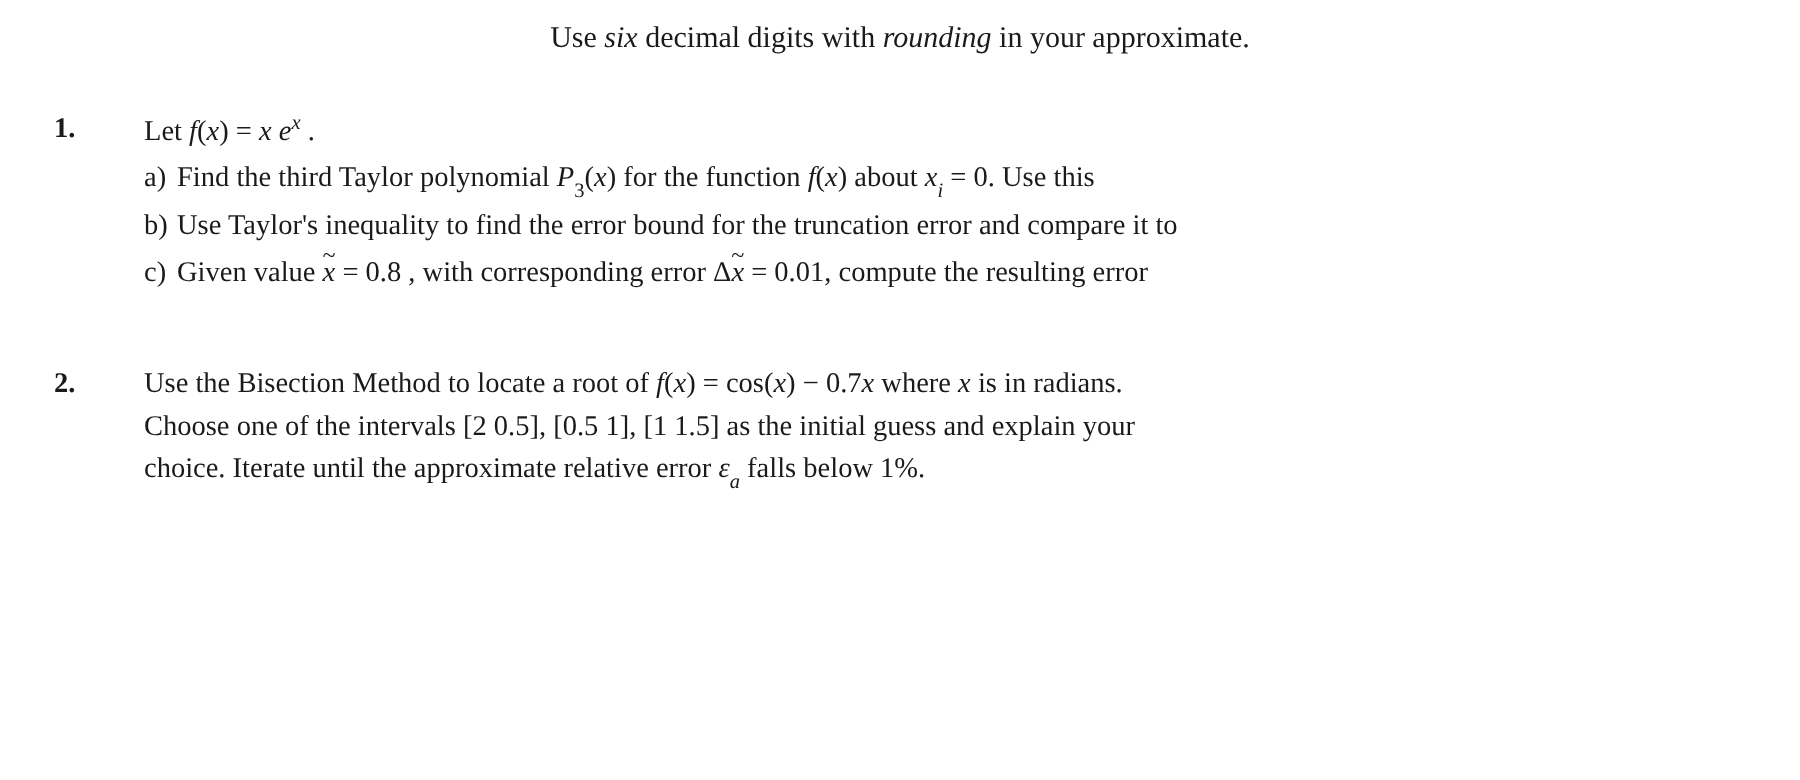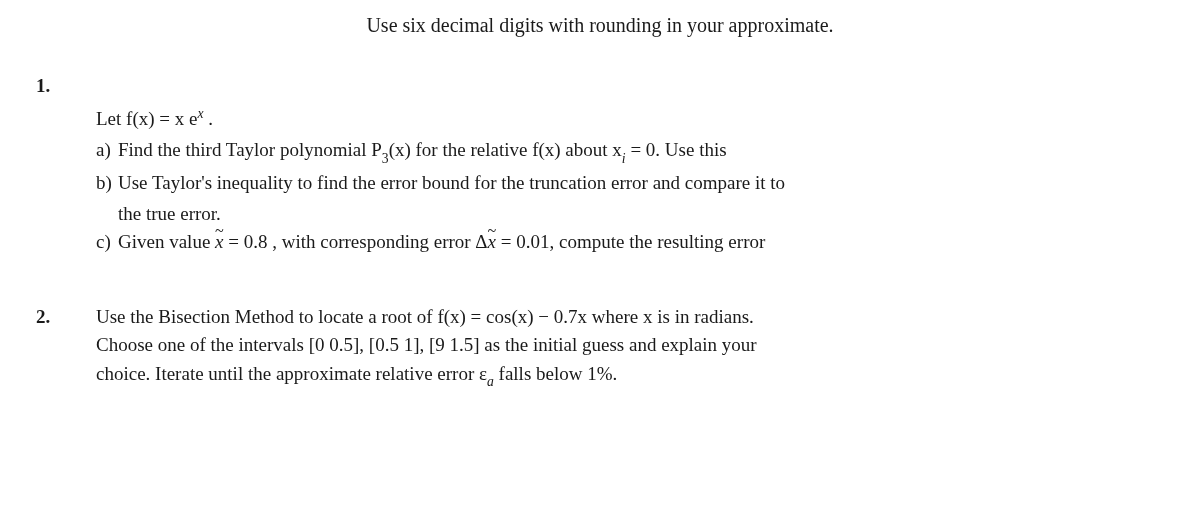--- a/index.html
+++ b/index.html
@@ -29,39 +29,38 @@
       font-weight: bold;
       text-align: left;
       padding-left: 6px;
     }
     .problem-body {
       flex: 1;
       text-align: justify;
     }
     .problem-intro {
       margin-bottom: 2px;
-      margin-top: 32px;
     }
     .subpart {
       display: flex;
       margin-bottom: 2px;
     }
     .subpart-label {
       width: 22px;
       flex-shrink: 0;
     }
     .subpart-text {
       flex: 1;
       text-align: justify;
     }
     .subpart-cont {
       margin-left: 22px;
       text-align: justify;
     }
-    .math-i { }
+    .math-i { font-style: italic; }
     .math-sub { font-size: 0.72em; vertical-align: sub; font-style: italic; position: relative; top: 2px; }
     .math-sup { font-size: 0.72em; vertical-align: super; font-style: italic; }
     .tilde-over {
       position: relative;
       display: inline-block;
       font-style: italic;
     }
     .tilde-over::after {
       content: "~";
       position: absolute;
@@ -87,46 +86,45 @@
     <div class="problem-number">1.</div>
     <div class="problem-body">
 
       <div class="problem-intro">
         <span>Let </span><span class="math-i">f</span><span>(</span><span class="math-i">x</span><span>) = </span><span class="math-i">x e</span><span class="math-sup">x</span><span> .</span>
       </div>
 
       <div class="subpart">
         <div class="subpart-label">a)</div>
         <div class="subpart-text">
-          <span>Find the third Taylor polynomial </span><span class="math-i">P</span><span class="math-sub" style="font-style:normal;">3</span><span>(</span><span class="math-i">x</span><span>) for the relative </span><span class="math-i">f</span><span>(</span><span class="math-i">x</span><span>) about </span><span class="math-i">x</span><span class="math-sub">i</span><span> = 0. Use this</span>
+          <span>Find the third Taylor polynomial </span><span class="math-i">P</span><span class="math-sub" style="font-style:normal;">3</span><span>(</span><span class="math-i">x</span><span>) for the function </span><span class="math-i">f</span><span>(</span><span class="math-i">x</span><span>) about </span><span class="math-i">x</span><span class="math-sub">i</span><span> = 0. Use this</span>
         </div>
       </div>
 
       <div class="subpart">
         <div class="subpart-label">b)</div>
         <div class="subpart-text">Use Taylor's inequality to find the error bound for the truncation error and compare it to</div>
       </div>
-      <div class="subpart-cont">the true error.</div>
 
       <div class="subpart">
         <div class="subpart-label">c)</div>
         <div class="subpart-text">
           <span>Given value </span><span class="tilde-over">x</span><span> = 0.8 , with corresponding error Δ</span><span class="tilde-over">x</span><span> = 0.01, compute the resulting error</span>
         </div>
       </div>
 
     </div>
   </div>
 
   <div class="problem">
     <div class="problem-number">2.</div>
     <div class="problem-body">
       <div style="text-align:justify;">
         <span>Use the Bisection Method to locate a root of </span><span class="math-i">f</span><span>(</span><span class="math-i">x</span><span>) = cos(</span><span class="math-i">x</span><span>) − 0.7</span><span class="math-i">x</span><span> where </span><span class="math-i">x</span><span> is in radians.</span>
       </div>
-      <div style="text-align:justify;">Choose one of the intervals [0 0.5], [0.5 1], [9 1.5] as the initial guess and explain your</div>
+      <div style="text-align:justify;">Choose one of the intervals [2 0.5], [0.5 1], [1 1.5] as the initial guess and explain your</div>
       <div>
         <span>choice. Iterate until the approximate relative error </span><span class="math-i">ε</span><span class="math-sub">a</span><span> falls below 1%.</span>
       </div>
     </div>
   </div>
 
 </div>
 
 </body></html>

